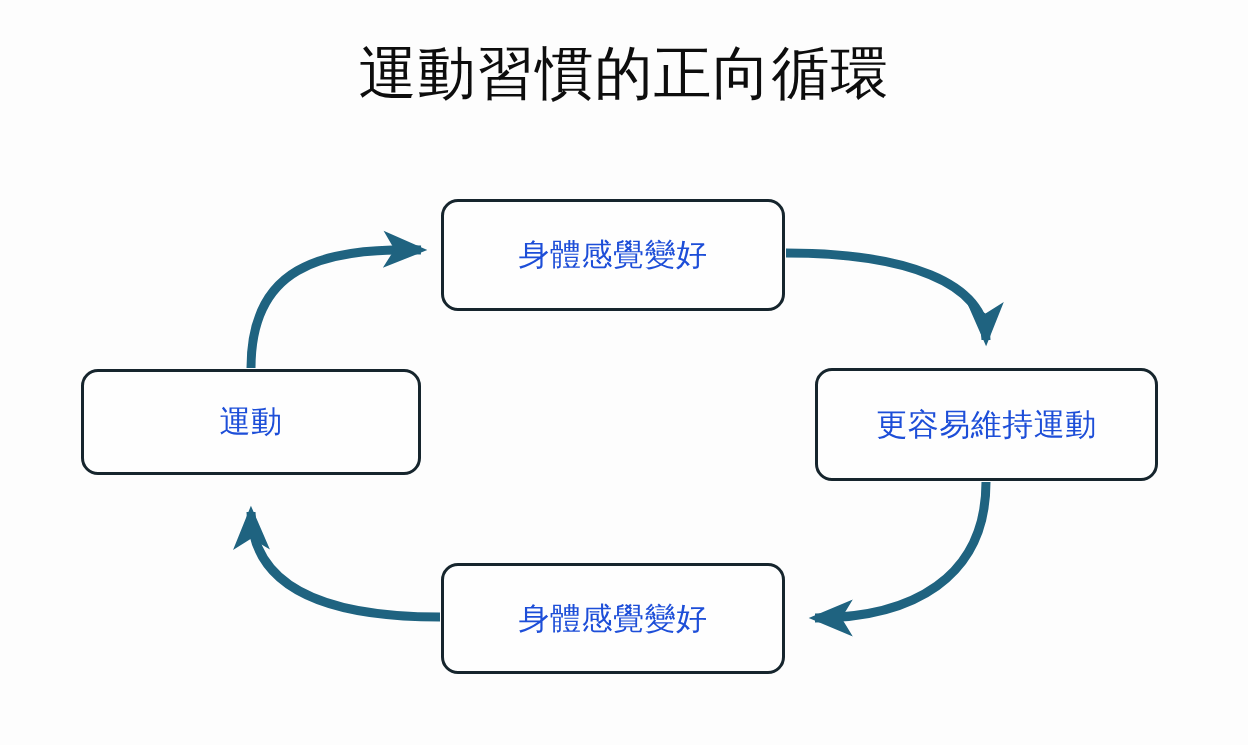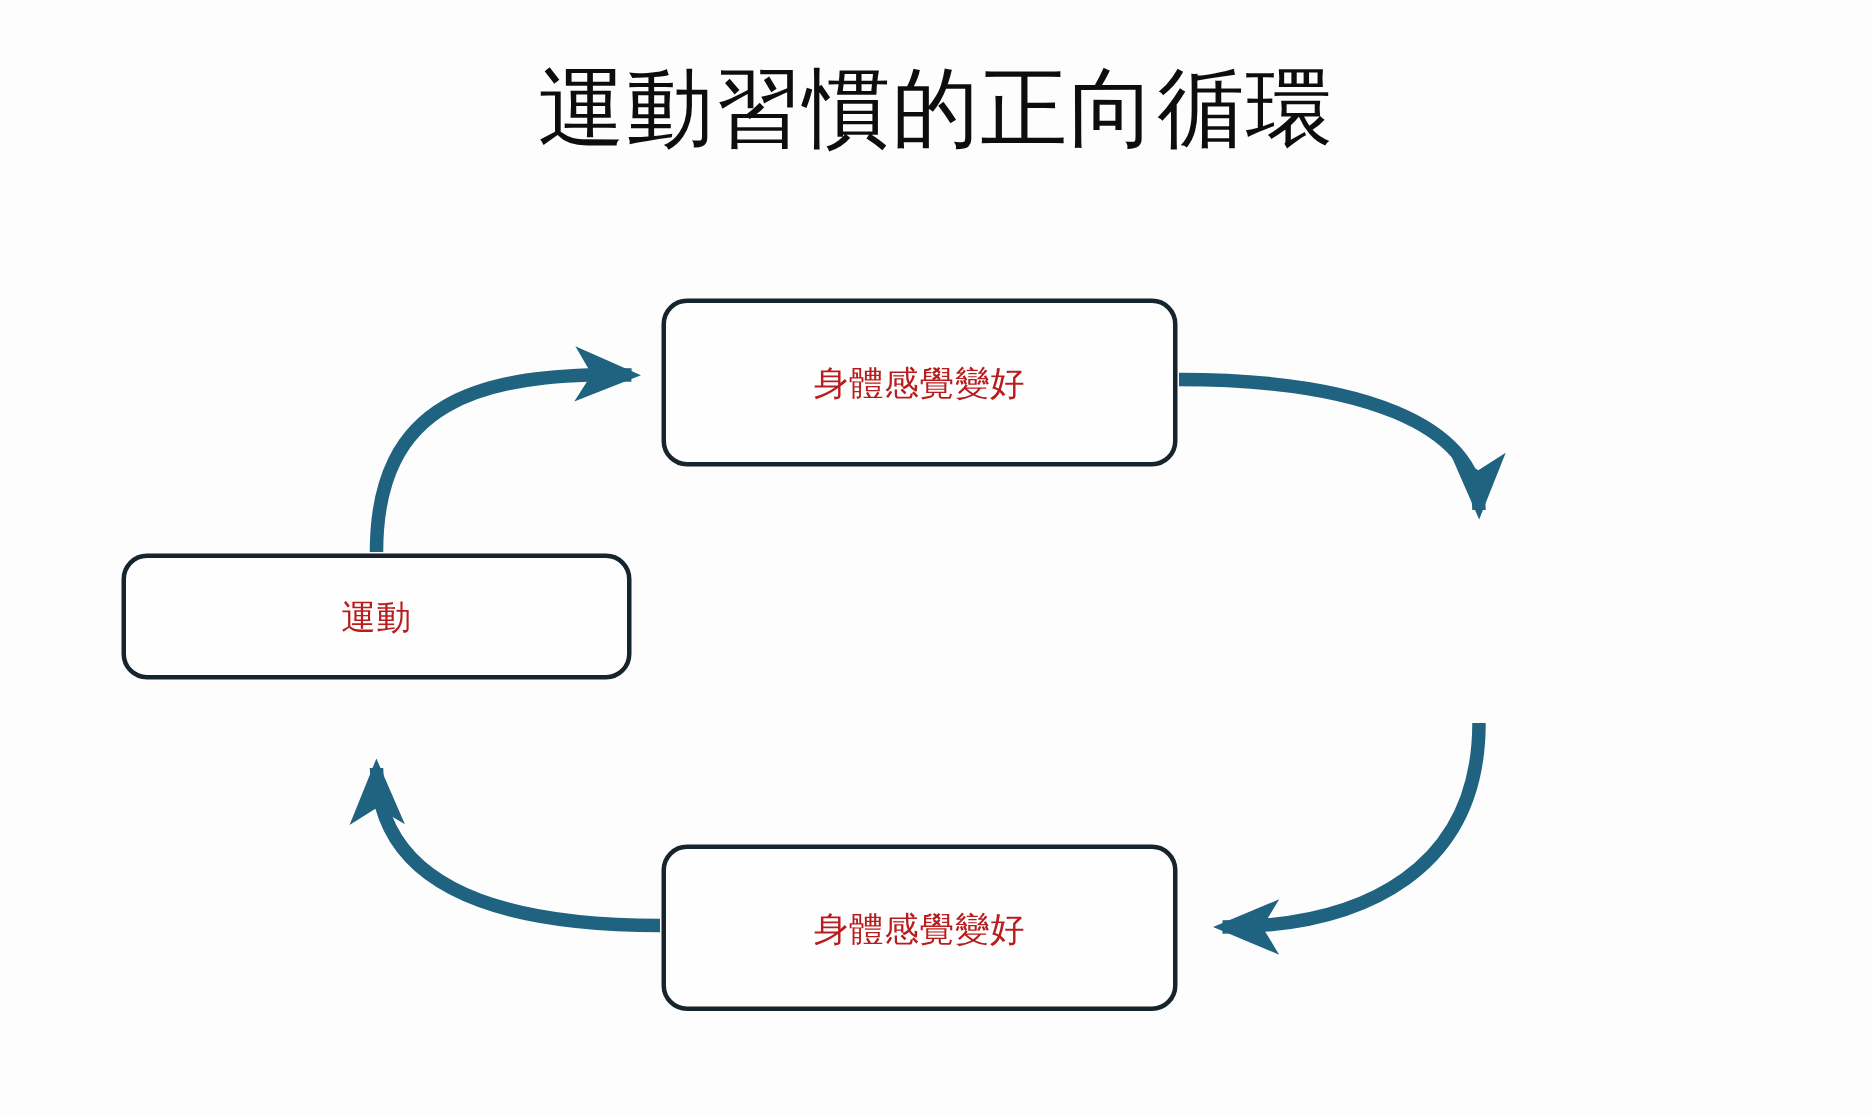--- a/index.html
+++ b/index.html
@@ -43,29 +43,29 @@
     box-sizing: border-box;
     background: #fefefe;
     border: 3px solid #16252d;
     border-radius: 17px;
     display: flex;
     align-items: center;
     justify-content: center;
     z-index: 3;
   }
   .node-label {
-    font-size: 23px;
+    font-size: 31px;
     line-height: 36px;
-    color: #b91c1c;
+    color: #1d4ed8;
     font-weight: 400;
     letter-spacing: 0.5px;
     white-space: nowrap;
     user-select: none;
   }
-  #node-exercise   { left: 81px;  top: 369px; width: 340px; height: 84px; text-align: center; }
+  #node-exercise   { left: 81px;  top: 369px; width: 340px; height: 106px; text-align: center; }
   #node-feel-good  { left: 441px; top: 199px; width: 344px; height: 112px; }
   #node-easier     { left: 815px; top: 368px; width: 343px; height: 113px; }
   #node-self-eff   { left: 441px; top: 563px; width: 344px; height: 111px; }
 </style>
 </head>
 <body>
 
 <div id="canvas">
 
   <div id="diagram-title">運動習慣的正向循環</div>
@@ -87,18 +87,21 @@
   </svg>
 
   <div id="node-exercise" class="node-box">
     <span class="node-label">運動</span>
   </div>
 
   <div id="node-feel-good" class="node-box">
     <span class="node-label">身體感覺變好</span>
   </div>
 
+  <div id="node-easier" class="node-box">
+    <span class="node-label">更容易維持運動</span>
+  </div>
 
   <div id="node-self-eff" class="node-box">
     <span class="node-label">身體感覺變好</span>
   </div>
 
 </div>
 
 </body></html>

